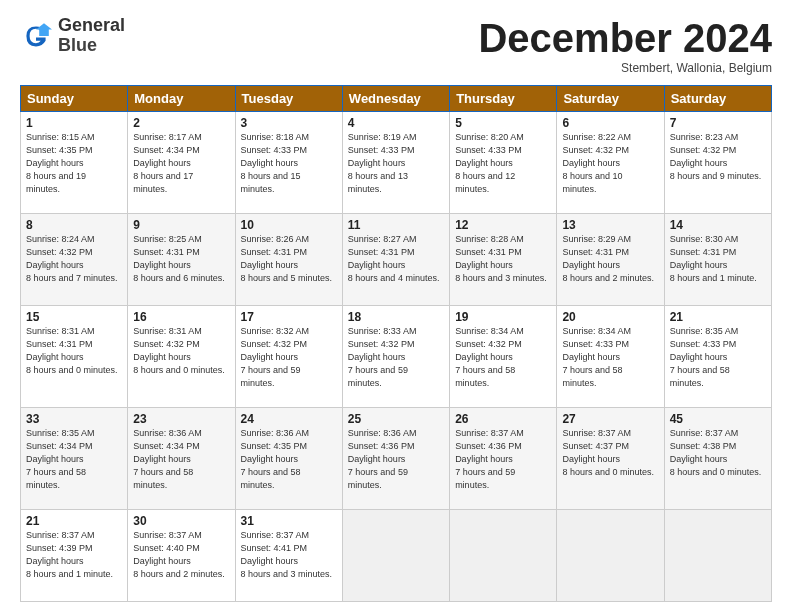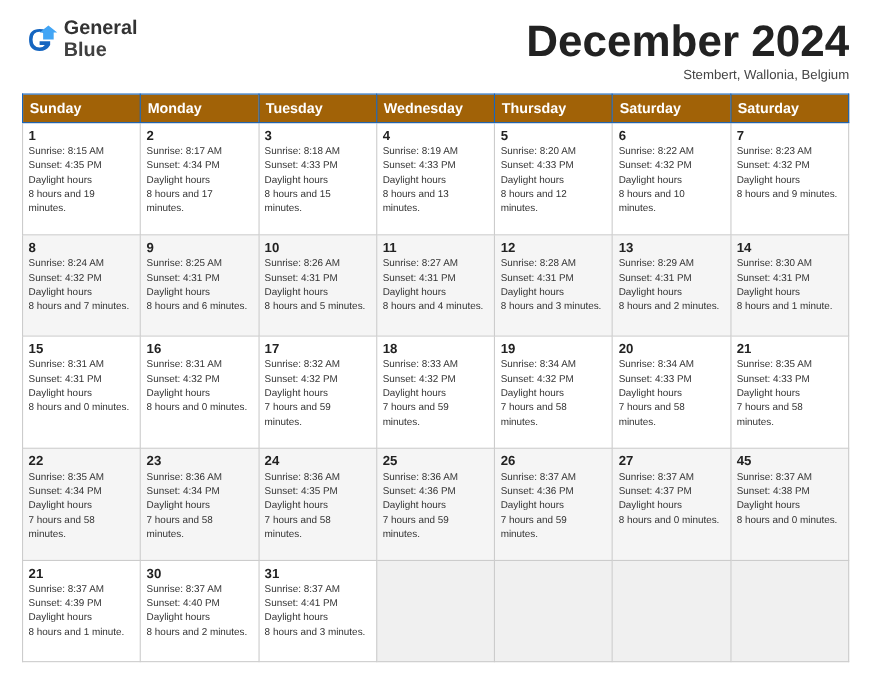--- a/index.html
+++ b/index.html
@@ -215,21 +215,21 @@
         <span class="day-num">20</span>
         <span class="day-info">Sunrise: 8:34 AM<br>Sunset: 4:33 PM<br>Daylight hours<br>7 hours and 58 minutes.</span>
       </td>
           <td>
         <span class="day-num">21</span>
         <span class="day-info">Sunrise: 8:35 AM<br>Sunset: 4:33 PM<br>Daylight hours<br>7 hours and 58 minutes.</span>
       </td>
         </tr>
         <tr>
           <td>
-        <span class="day-num">22</span>
+        <span class="day-num">33</span>
         <span class="day-info">Sunrise: 8:35 AM<br>Sunset: 4:34 PM<br>Daylight hours<br>7 hours and 58 minutes.</span>
       </td>
           <td>
         <span class="day-num">23</span>
         <span class="day-info">Sunrise: 8:36 AM<br>Sunset: 4:34 PM<br>Daylight hours<br>7 hours and 58 minutes.</span>
       </td>
           <td>
         <span class="day-num">24</span>
         <span class="day-info">Sunrise: 8:36 AM<br>Sunset: 4:35 PM<br>Daylight hours<br>7 hours and 58 minutes.</span>
       </td>

